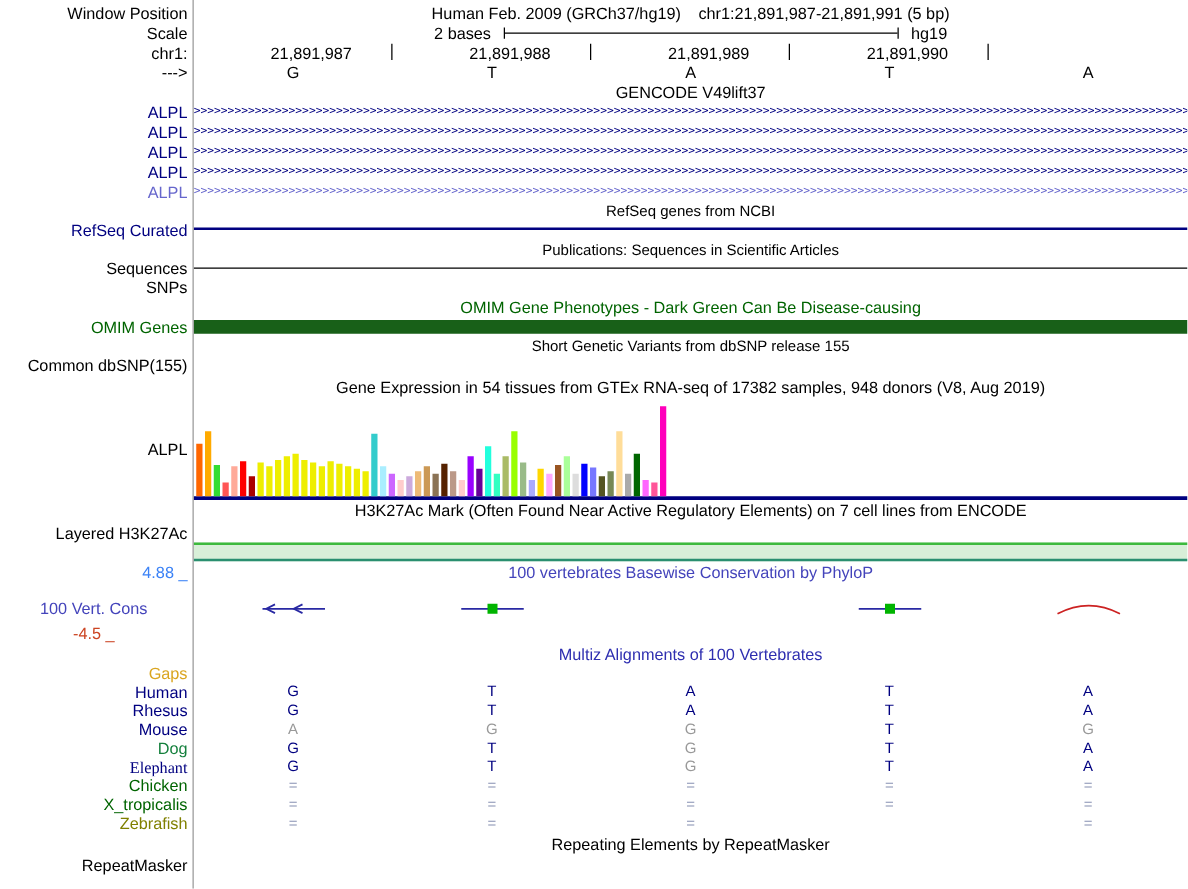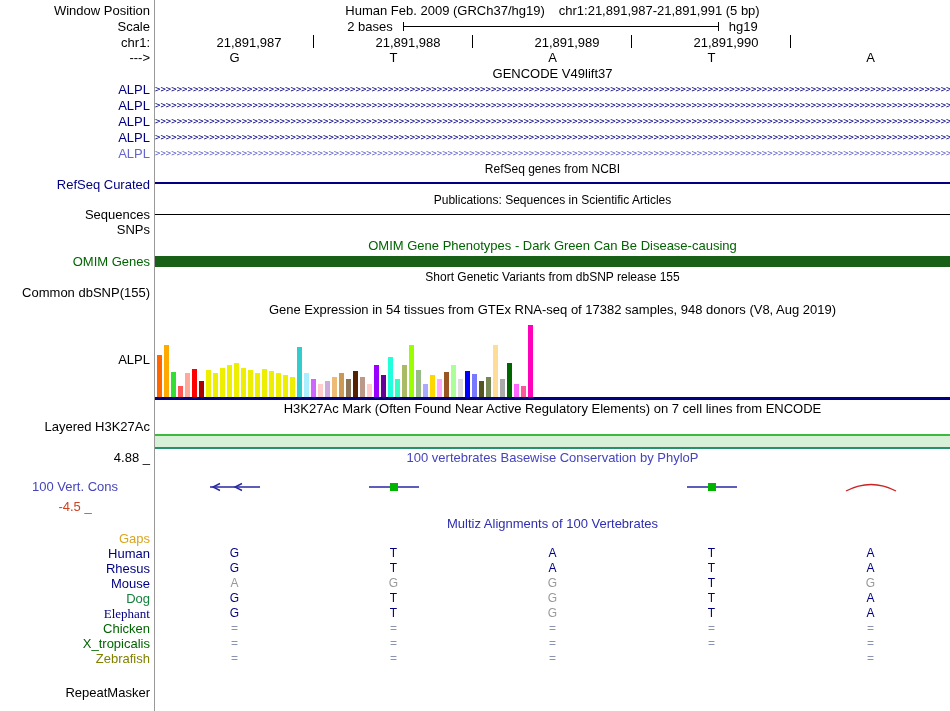--- a/index.html
+++ b/index.html
@@ -254,21 +254,21 @@
     <div class="content ctr">H3K27Ac Mark (Often Found Near Active Regulatory Elements) on 7 cell lines from ENCODE</div>
   </div>
   <div class="row rh32">
     <div class="lbl h3k-lbl">Layered H3K27Ac</div>
     <div class="content">
       <div class="h3k-band" style="background: rgb(216, 239, 216); border-top-color: rgb(61, 186, 61); border-bottom-color: rgb(42, 143, 112);"></div>
     </div>
   </div>
 
   <div class="row rh17">
-    <div class="lbl" style="color: #000000;">4.88 _</div>
+    <div class="lbl" style="color: #3b82f6;">4.88 _</div>
     <div class="content ctr" style="color: rgb(68, 68, 187);">100 vertebrates Basewise Conservation by PhyloP</div>
   </div>
   <div class="row rh49">
     <div class="lbl cons-lbl">
       <div class="cons-spacer"></div>
       <div style="color: rgb(68, 68, 187);">100 Vert. Cons</div>
       <div style="color: rgb(204, 68, 34);">-4.5 _</div>
     </div>
     <div class="content" id="cons-marks-host">
         <svg width="56" height="14" viewBox="0 0 56 14" class="cons-mark" style="left: calc(10% - 28px);">
@@ -375,18 +375,19 @@
           <div class="align-cell" style="color: rgb(138, 147, 180); left: calc(10% - 20px);">=</div>
           <div class="align-cell" style="color: rgb(138, 147, 180); left: calc(30% - 20px);">=</div>
           <div class="align-cell" style="color: rgb(138, 147, 180); left: calc(50% - 20px);">=</div>
           <div class="align-cell" style="color: rgb(138, 147, 180); left: calc(90% - 20px);">=</div>
         </div>
       </div>
     </div>
 
   <div class="row rh18">
     <div class="lbl"></div>
+    <div class="content ctr">Repeating Elements by RepeatMasker</div>
   </div>
   <div class="row rh16">
     <div class="lbl">RepeatMasker</div>
     <div class="content"></div>
   </div>
 </div>
 
 </body></html>

